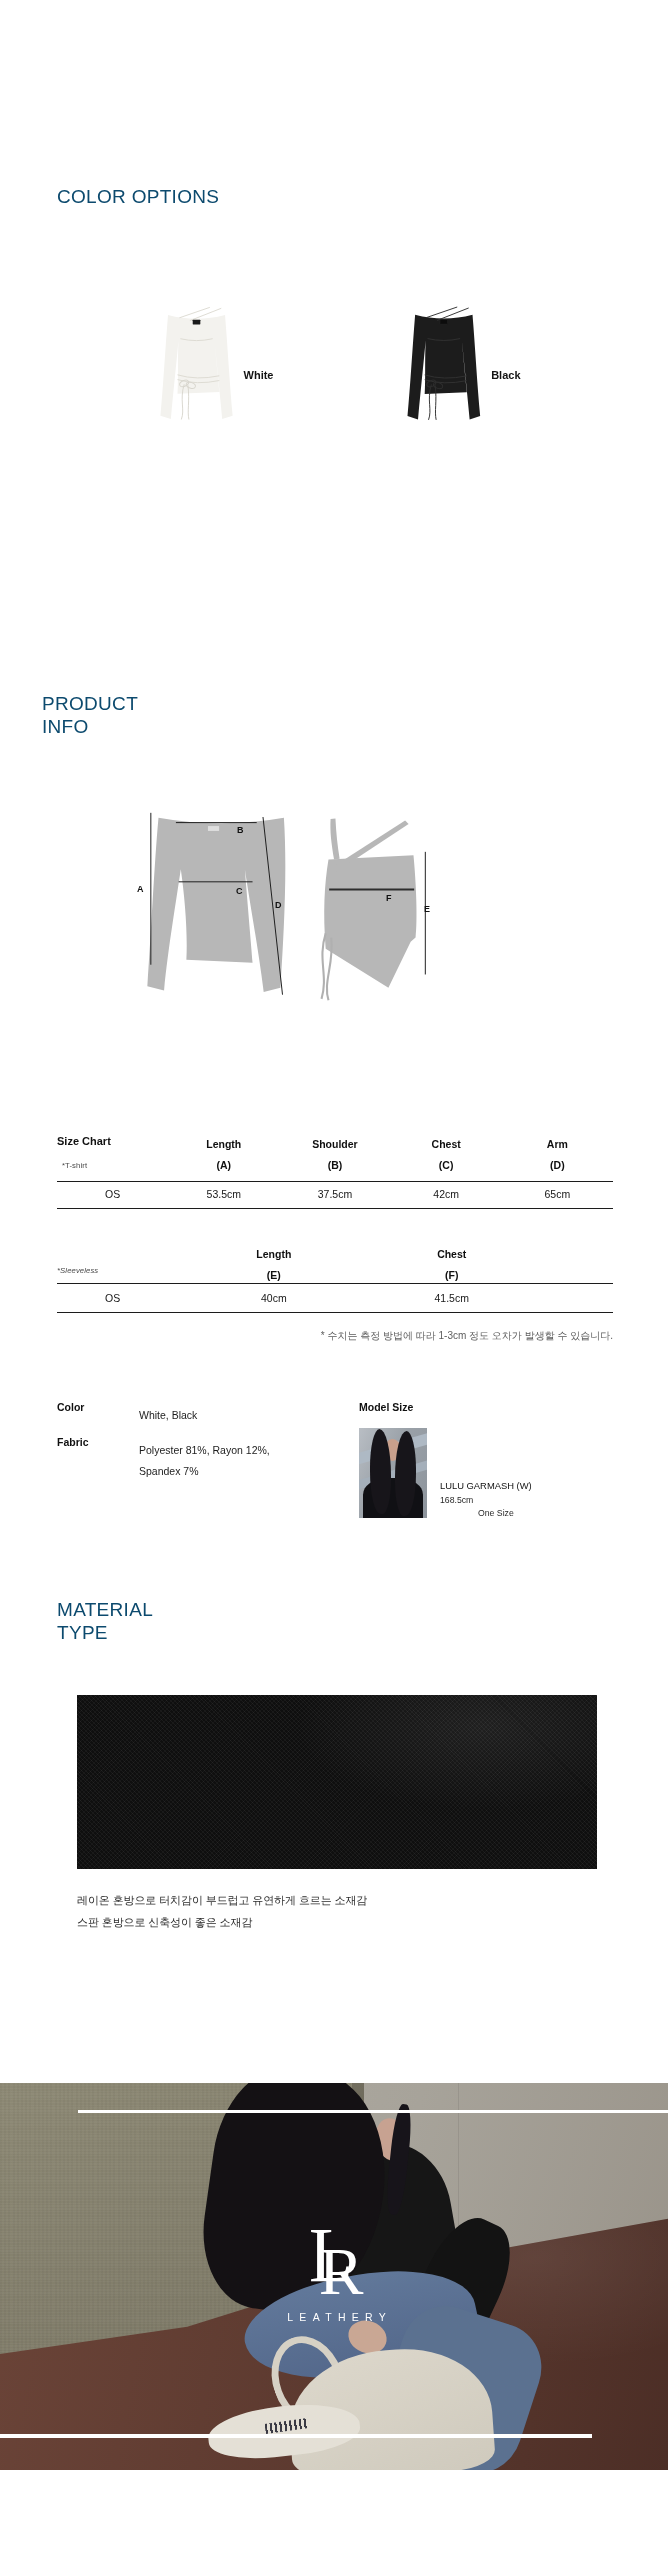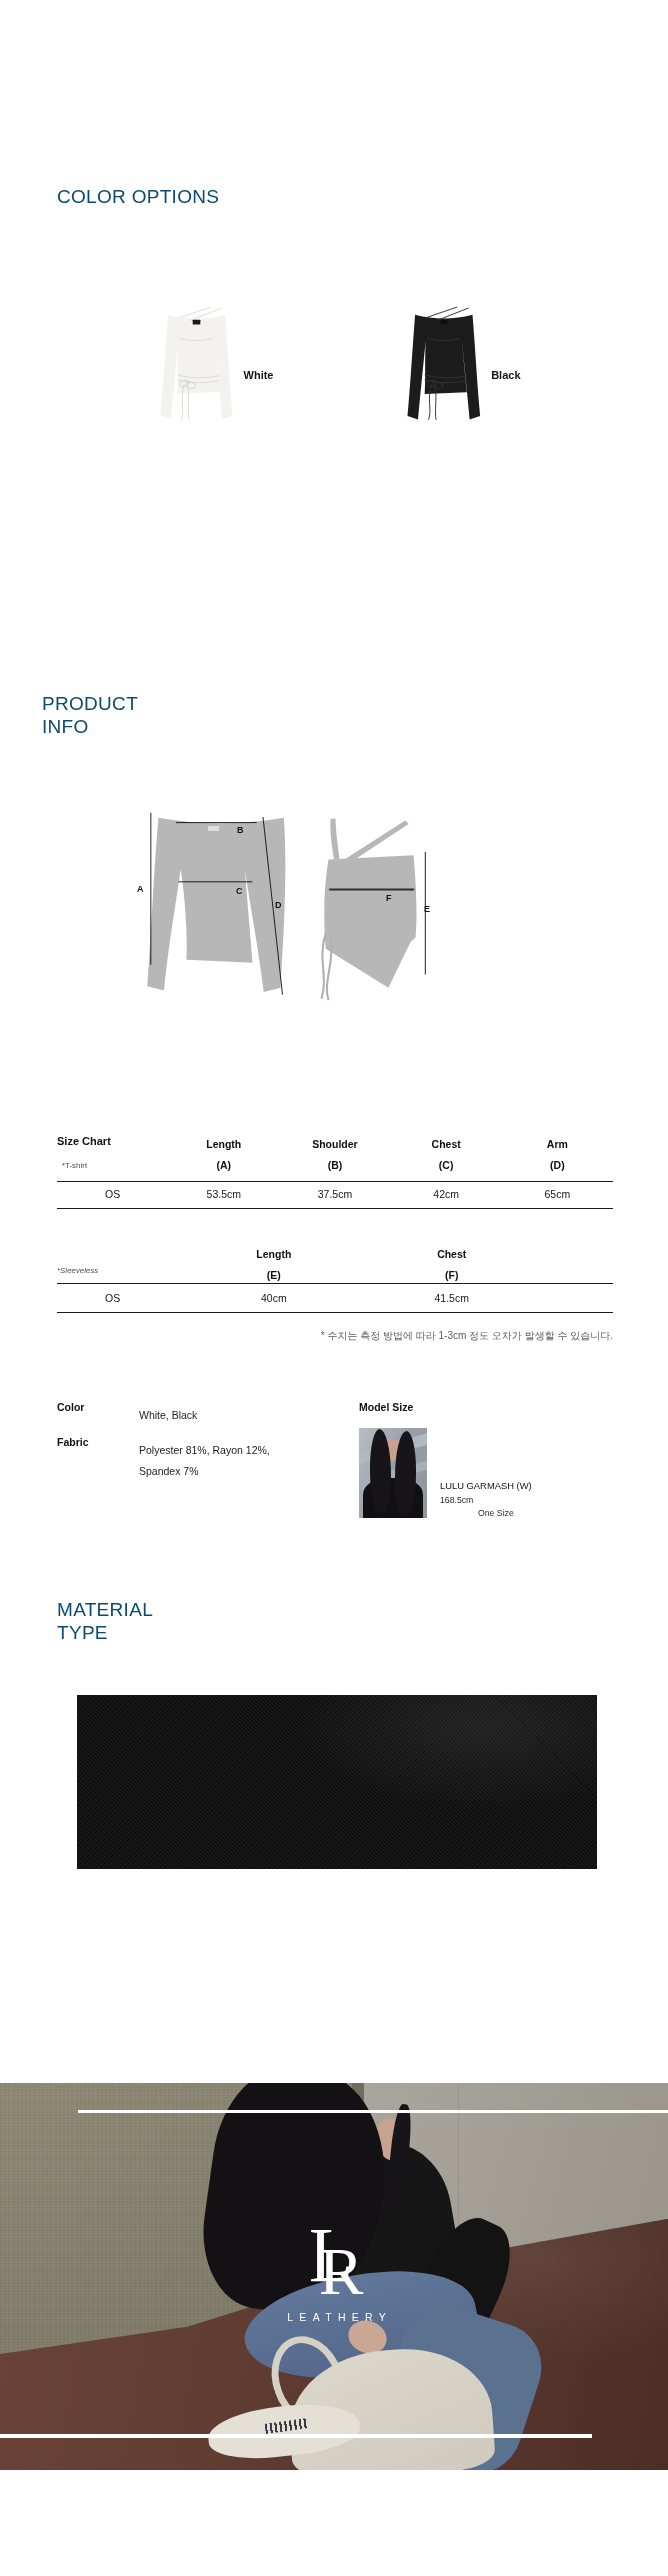--- a/index.html
+++ b/index.html
@@ -264,20 +264,24 @@
   <div class="abs model-meta" style="left:440px;top:1495px;">168.5cm</div>
   <div class="abs model-meta" style="left:440px;top:1508px;margin-left:38px;">One Size</div>
 
   <div class="abs h1" style="left:57px;top:1598px;">
     <div>MATERIAL</div>
     <div>TYPE</div>
   </div>
 
   <div class="abs swatch"></div>
 
+  <div class="abs material-desc" style="left:77px;top:1890px;">
+    <div>레이온 혼방으로 터치감이 부드럽고 유연하게 흐르는 소재감</div>
+    <div>스판 혼방으로 신축성이 좋은 소재감</div>
+  </div>
 
   <div class="abs hero">
     <div class="wall-right"></div>
     <div class="wall-seam"></div>
     <div class="wall-slot"></div>
     <div class="wall-left"></div>
     <div class="hero-carpet"></div>
     <div class="m-jacket"></div>
     <div class="m-face"></div>
     <div class="m-hair"></div>

